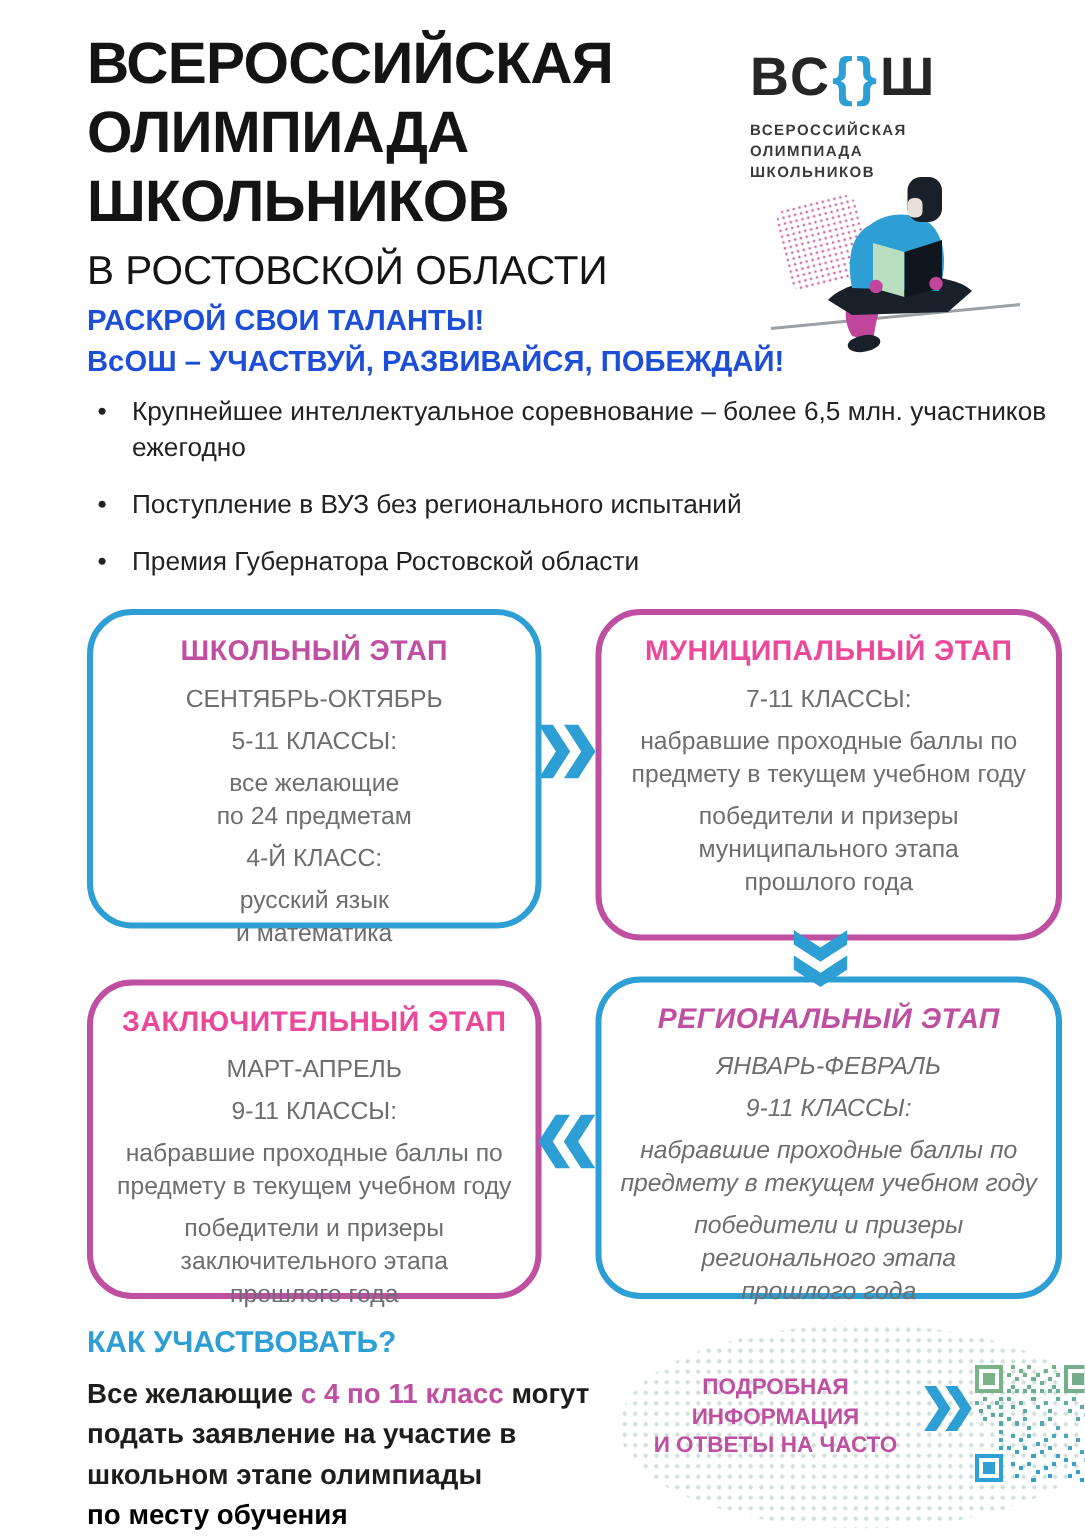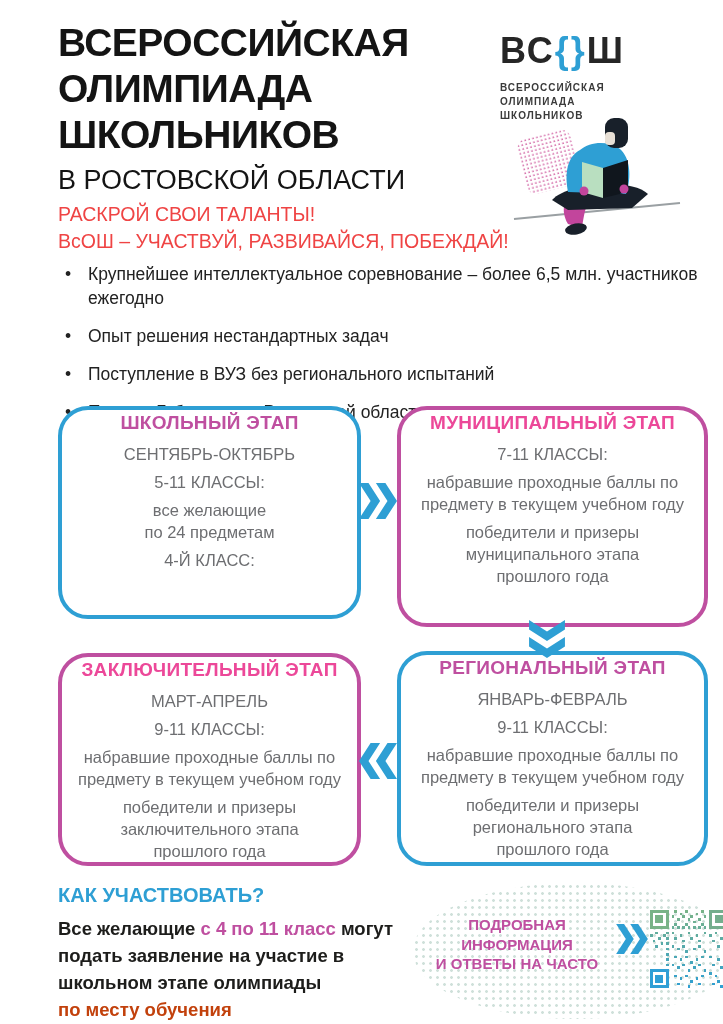--- a/index.html
+++ b/index.html
@@ -8,51 +8,51 @@
   
   .title-block{position:absolute;left:38px;top:20px;}
   .title-line{font-size:39px;line-height:46px;font-weight:bold;letter-spacing:-0.5px;color:#141414;}
   .subtitle{margin-top:7px;font-size:27px;font-weight:normal;color:#141414;}
   .logo-block{position:absolute;left:480px;top:30px;}
   .logo-word{font-size:36px;font-weight:bold;letter-spacing:2px;color:#262626;}
   .logo-word .braces{color:#2e9fd4;}
   .logo-caption{margin-top:9px;font-size:10px;font-weight:bold;line-height:14px;letter-spacing:1px;color:#3a3a3a;}
   .illustration{position:absolute;left:490px;top:110px;width:182px;height:128px;}
   
-  .tagline{position:absolute;left:38px;top:201px;font-size:19.5px;font-weight:normal;line-height:27px;color:#ef4444;}
+  .tagline{position:absolute;left:38px;top:201px;font-size:19.5px;font-weight:bold;line-height:27px;color:#1d4ed8;}
   
   .bullets{position:absolute;left:38px;top:262px;width:645px;margin:0;padding:0;list-style:none;}
   .bullets li{position:relative;padding-left:30px;margin-bottom:14px;font-size:17.5px;line-height:24px;color:#222;}
   .bullets li::before{content:"•";position:absolute;left:7px;top:0;color:#222;}
   
   .stage{position:absolute;border:4px solid;border-radius:30px;box-sizing:border-box;
-         text-align:center;padding:0 10px 8px;background:#fff;}
+         text-align:center;padding:12px 10px 8px;background:#fff;}
   .stage-pos-0{left:38px;top:406px;width:303px;height:213px;}
   .stage-pos-1{left:377px;top:406px;width:311px;height:221px;}
   .stage-pos-2{left:38px;top:653px;width:303px;height:213px;}
-  .stage-pos-3{left:377px;top:651px;width:311px;height:215px;}
+  .stage-pos-3{left:377px;top:651px;width:311px;height:215px;font-style:italic;}
   .b-blue{border-color:#2e9fd4;}
   .b-magenta{border-color:#bf4fa0;}
   .stage h3{margin:2px 0 9px;font-size:19px;font-weight:bold;letter-spacing:0.3px;}
   .t-magenta{color:#bf4fa0;}
   .t-blue{color:#ec4899;}
   .stage p{margin:0 0 6px;font-size:16.5px;line-height:22px;color:#6d6e71;white-space:pre-line;}
   
   .chev{position:absolute;}
   .chev svg{display:block;}
   .chev-right{left:339px;top:483px;}
   .chev-down{left:508px;top:621px;transform:rotate(90deg);}
   .chev-left{left:339px;top:743px;transform:rotate(180deg);}
   .chev-info{left:596px;top:924px;}
   
   .howto{position:absolute;left:38px;top:884px;width:352px;}
   .howto h4{margin:0 0 8px;font-size:20px;font-weight:bold;color:#2e9fd4;}
   .howto p{margin:0;font-size:18.5px;line-height:27px;font-weight:bold;color:#1d1d1b;}
   .hl{color:#bf4fa0;}
-  .hl-block{display:block;color:#c2410c;}
+  .hl-block{display:block;color:#000000;}
   
   .info-ellipse{position:absolute;left:393px;top:883px;width:324px;height:136px;border-radius:50%;
                 background-image:radial-gradient(#cfe0da 1.3px,rgba(255,255,255,0) 1.5px);
                 background-size:7px 7px;}
   .info-text{position:absolute;left:398px;top:915px;width:198px;text-align:center;
              font-size:15px;font-weight:bold;line-height:19.5px;color:#bf4fa0;}
   .qr{position:absolute;left:630px;top:910px;width:78px;height:78px;}
 </style>
 </head>
 <body>
@@ -97,32 +97,33 @@
     </svg>
   </div>
 
   <div class="tagline">
     <div>РАСКРОЙ СВОИ ТАЛАНТЫ!</div>
     <div>ВсОШ – УЧАСТВУЙ, РАЗВИВАЙСЯ, ПОБЕЖДАЙ!</div>
   </div>
 
   <ul class="bullets">
     <li>Крупнейшее интеллектуальное соревнование – более 6,5 млн. участников ежегодно</li>
-    <li>Опыт решения нестандартных задач</li>
     <li>Поступление в ВУЗ без регионального испытаний</li>
     <li>Премия Губернатора Ростовской области</li>
   </ul>
 
   <section class="stage stage-pos-0 b-blue">
     <h3 class="t-magenta">ШКОЛЬНЫЙ ЭТАП</h3>
     <p>СЕНТЯБРЬ-ОКТЯБРЬ</p>
     <p>5-11 КЛАССЫ:</p>
     <p>все желающие
 по 24 предметам</p>
     <p>4-Й КЛАСС:</p>
+    <p>русский язык
+и математика</p>
   </section>
 
   <section class="stage stage-pos-1 b-magenta">
     <h3 class="t-blue">МУНИЦИПАЛЬНЫЙ ЭТАП</h3>
     <p>7-11 КЛАССЫ:</p>
     <p>набравшие проходные баллы по
 предмету в текущем учебном году</p>
     <p>победители и призеры
 муниципального этапа
 прошлого года</p>

